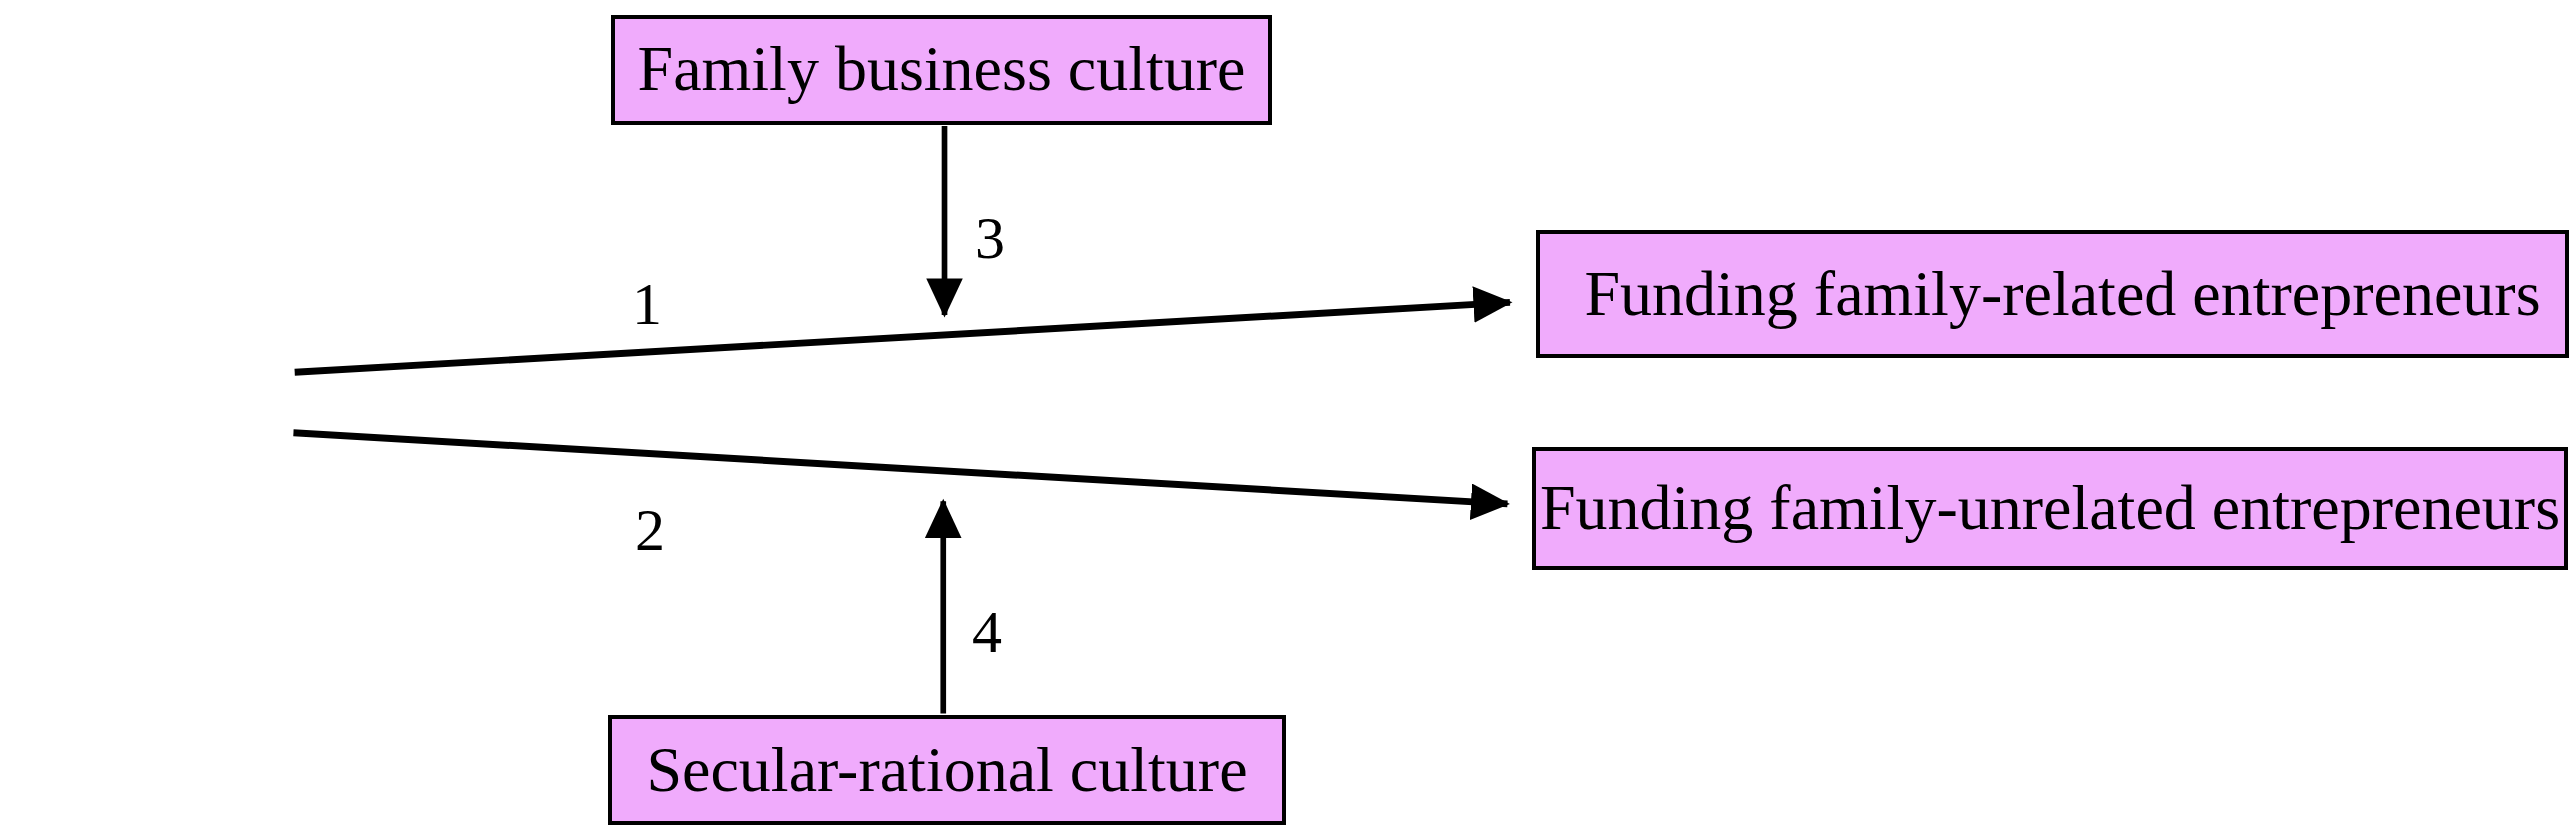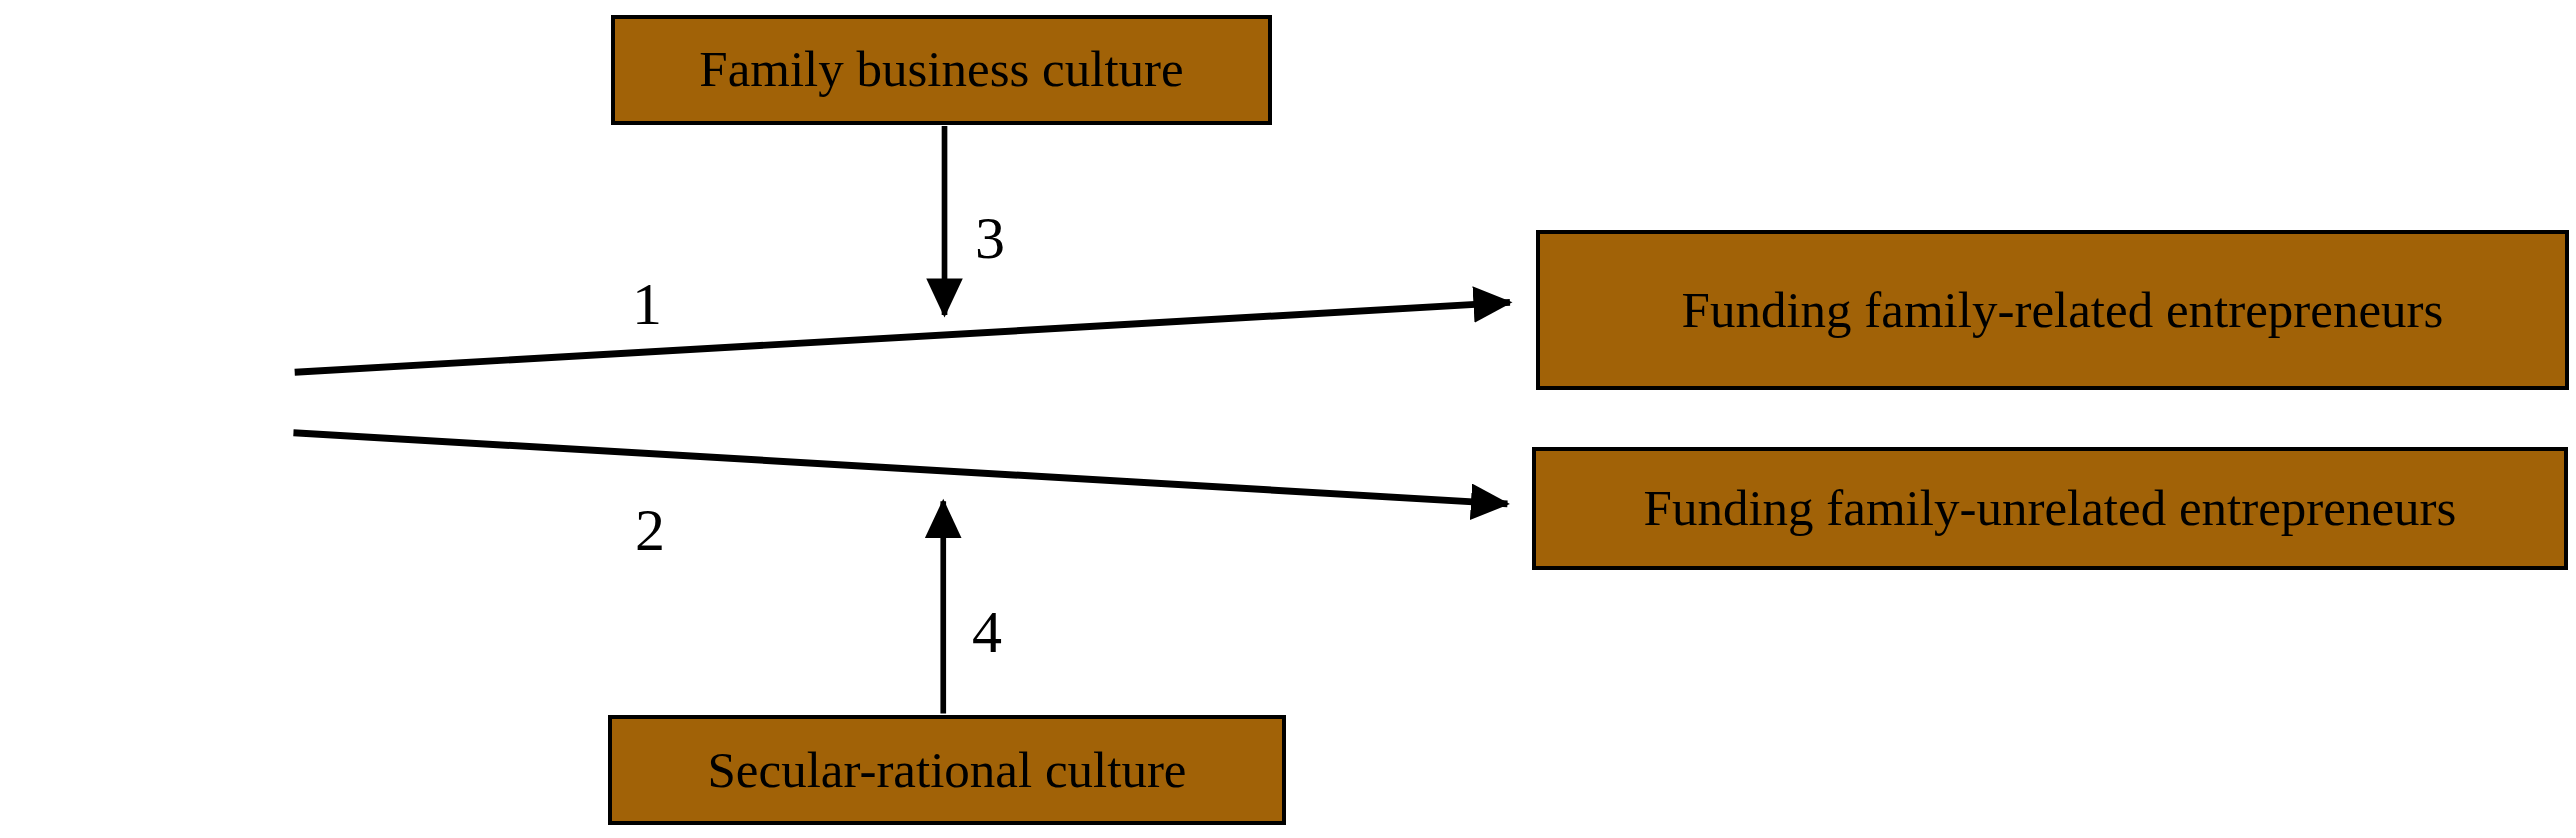--- a/index.html
+++ b/index.html
@@ -13,26 +13,26 @@
     height: 839px;
     background: #ffffff;
     color: #000000;
     font-family: "Liberation Serif", "DejaVu Serif", serif;
     overflow: hidden;
   }
   .node {
     position: absolute;
     box-sizing: border-box;
     border: 4.4px solid #000000;
-    background: #a16207;
+    background: #f0abfc;
     display: flex;
     align-items: center;
     justify-content: center;
     text-align: center;
-    font-size: 51px;
+    font-size: 64px;
     line-height: 1.1;
     white-space: nowrap;
   }
   .arrows {
     position: absolute;
     left: 0;
     top: 0;
     width: 2576px;
     height: 839px;
   }
@@ -58,21 +58,21 @@
     <line x1="466" y1="687" x2="2394" y2="800" stroke="#000000" stroke-width="11" marker-end="url(#ah)"></line>
     <line x1="1500" y1="200" x2="1500" y2="500" stroke="#000000" stroke-width="9" marker-end="url(#ah)"></line>
     <line x1="1498" y1="1133" x2="1498" y2="796" stroke="#000000" stroke-width="9" marker-end="url(#ah)"></line>
   </svg>
 
   <div class="node" style="left:611px; top:14.5px; width:661px; height:110px;">
     <span>Family business culture</span>
   </div>
 
 
-  <div class="node" style="left:1536px; top:230px; width:1033px; height:160px;padding-left:20px;">
+  <div class="node" style="left:1536px; top:230px; width:1033px; height:128px;padding-left:20px;">
     <span>Funding family-related entrepreneurs</span>
   </div>
 
   <div class="node" style="left:608px; top:715px; width:678px; height:110px;">
     <span>Secular-rational culture</span>
   </div>
 
   <div class="node" style="left:1532px; top:447px; width:1036px; height:123px;">
     <span>Funding family-unrelated entrepreneurs</span>
   </div>

